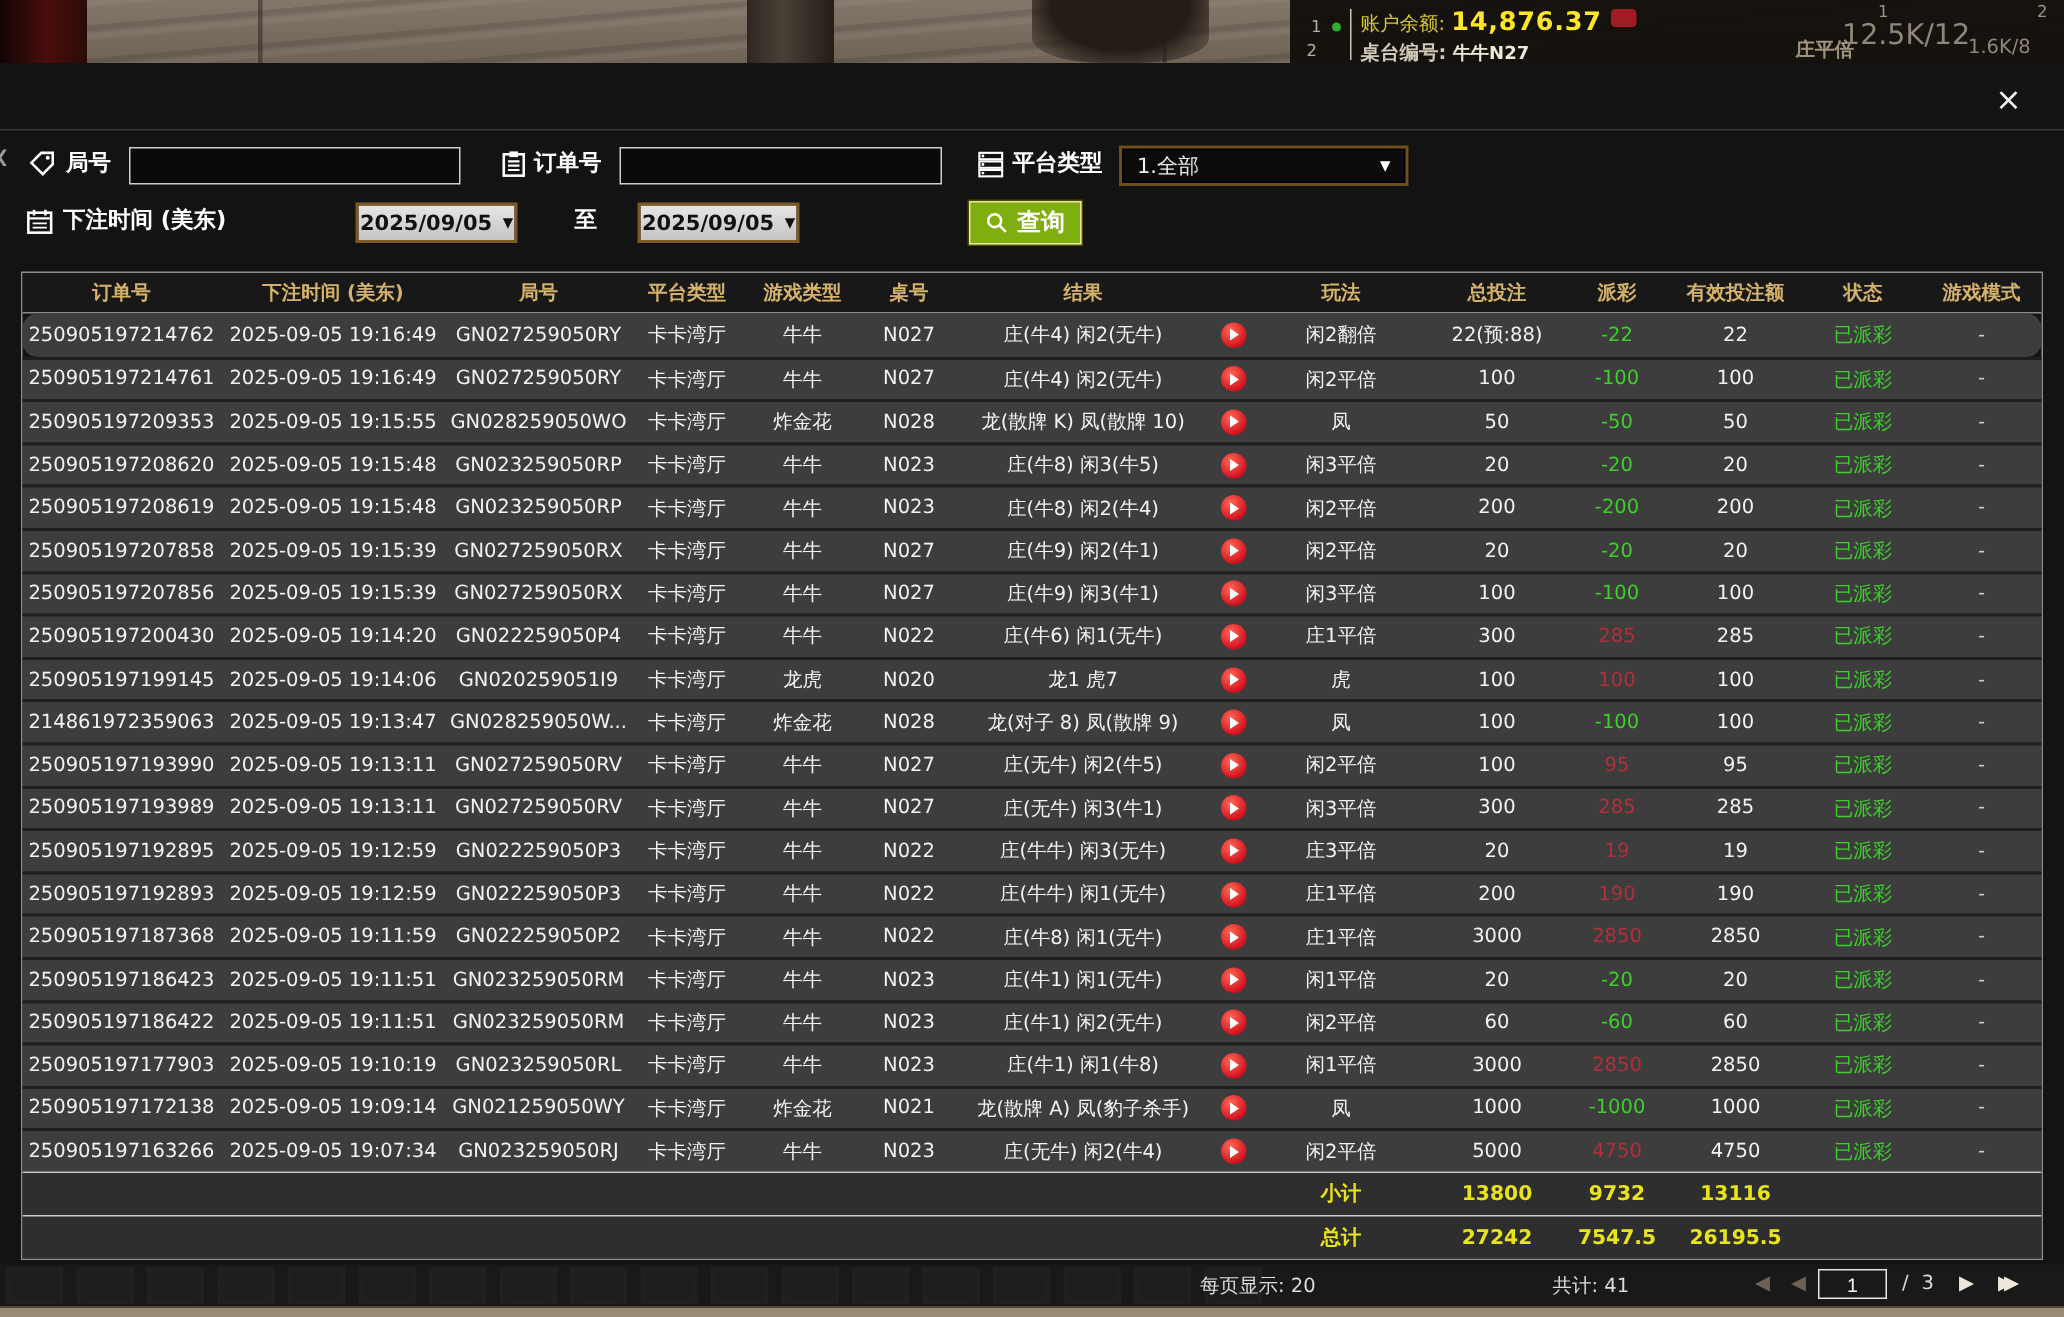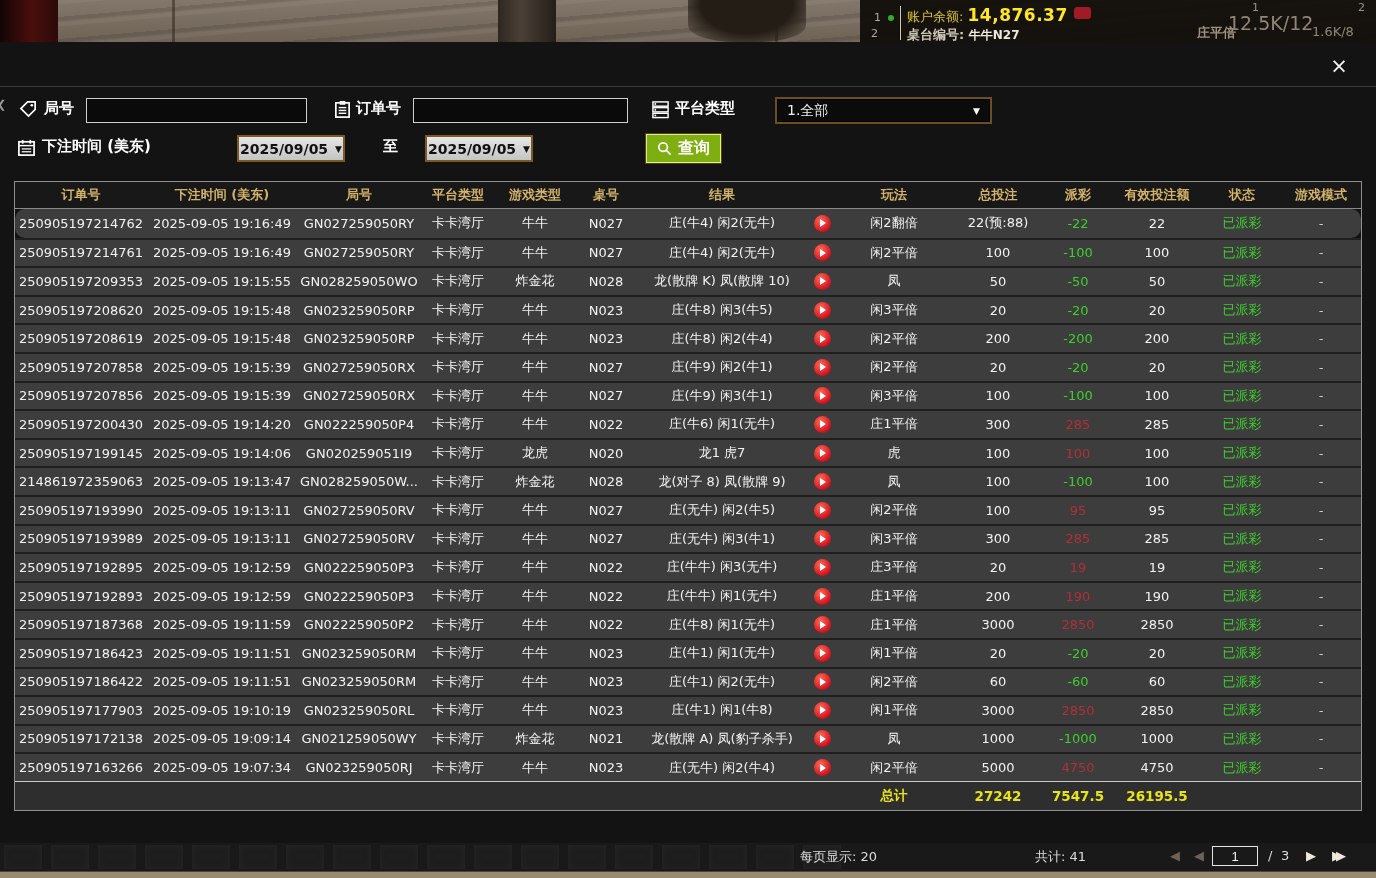--- a/index.html
+++ b/index.html
@@ -152,21 +152,21 @@
       <svg viewBox="0 0 20 20">
           <rect x="2" y="2" width="16" height="4.5" fill="none" stroke="#fff" stroke-width="1.5"></rect>
           <rect x="2" y="8" width="16" height="4.5" fill="none" stroke="#fff" stroke-width="1.5"></rect>
           <rect x="2" y="14" width="16" height="4.5" fill="none" stroke="#fff" stroke-width="1.5"></rect>
           <circle cx="4.5" cy="4.2" r="1" fill="#fff"></circle>
           <circle cx="4.5" cy="10.2" r="1" fill="#fff"></circle>
           <circle cx="4.5" cy="16.2" r="1" fill="#fff"></circle>
         </svg>
     </span>
     <span class="f-label" style="left:675px; top:57px">平台类型</span>
-    <div class="select" style="left:775px; top:55px; width:217px; height:27px">
+    <div class="select" style="left:746px; top:55px; width:193px; height:27px">
       <span>1.全部</span>
       <span class="caret">▼</span>
     </div>
 
     <span class="f-icon" style="left:17px; top:96px">
       <svg viewBox="0 0 20 20">
           <rect x="2" y="4" width="16" height="14" fill="none" stroke="#fff" stroke-width="1.8"></rect>
           <line x1="2" y1="8" x2="18" y2="8" stroke="#fff" stroke-width="1.5"></line>
           <line x1="6" y1="2" x2="6" y2="6" stroke="#fff" stroke-width="1.8"></line>
           <line x1="14" y1="2" x2="14" y2="6" stroke="#fff" stroke-width="1.8"></line>
@@ -613,20 +613,36 @@
         </div>
       <div class="trow srow">
         <div></div>
           <div></div>
           <div></div>
           <div></div>
           <div></div>
           <div></div>
           <div></div>
           <div></div>
+        <div>小计</div>
+        <div>13800</div>
+        <div>9732</div>
+        <div>13116</div>
+        <div></div>
+          <div></div>
+      </div>
+      <div class="trow srow">
+        <div></div>
+          <div></div>
+          <div></div>
+          <div></div>
+          <div></div>
+          <div></div>
+          <div></div>
+          <div></div>
         <div>总计</div>
         <div>27242</div>
         <div>7547.5</div>
         <div>26195.5</div>
         <div></div>
           <div></div>
       </div>
     </div>
 
     <div class="pagebar">

